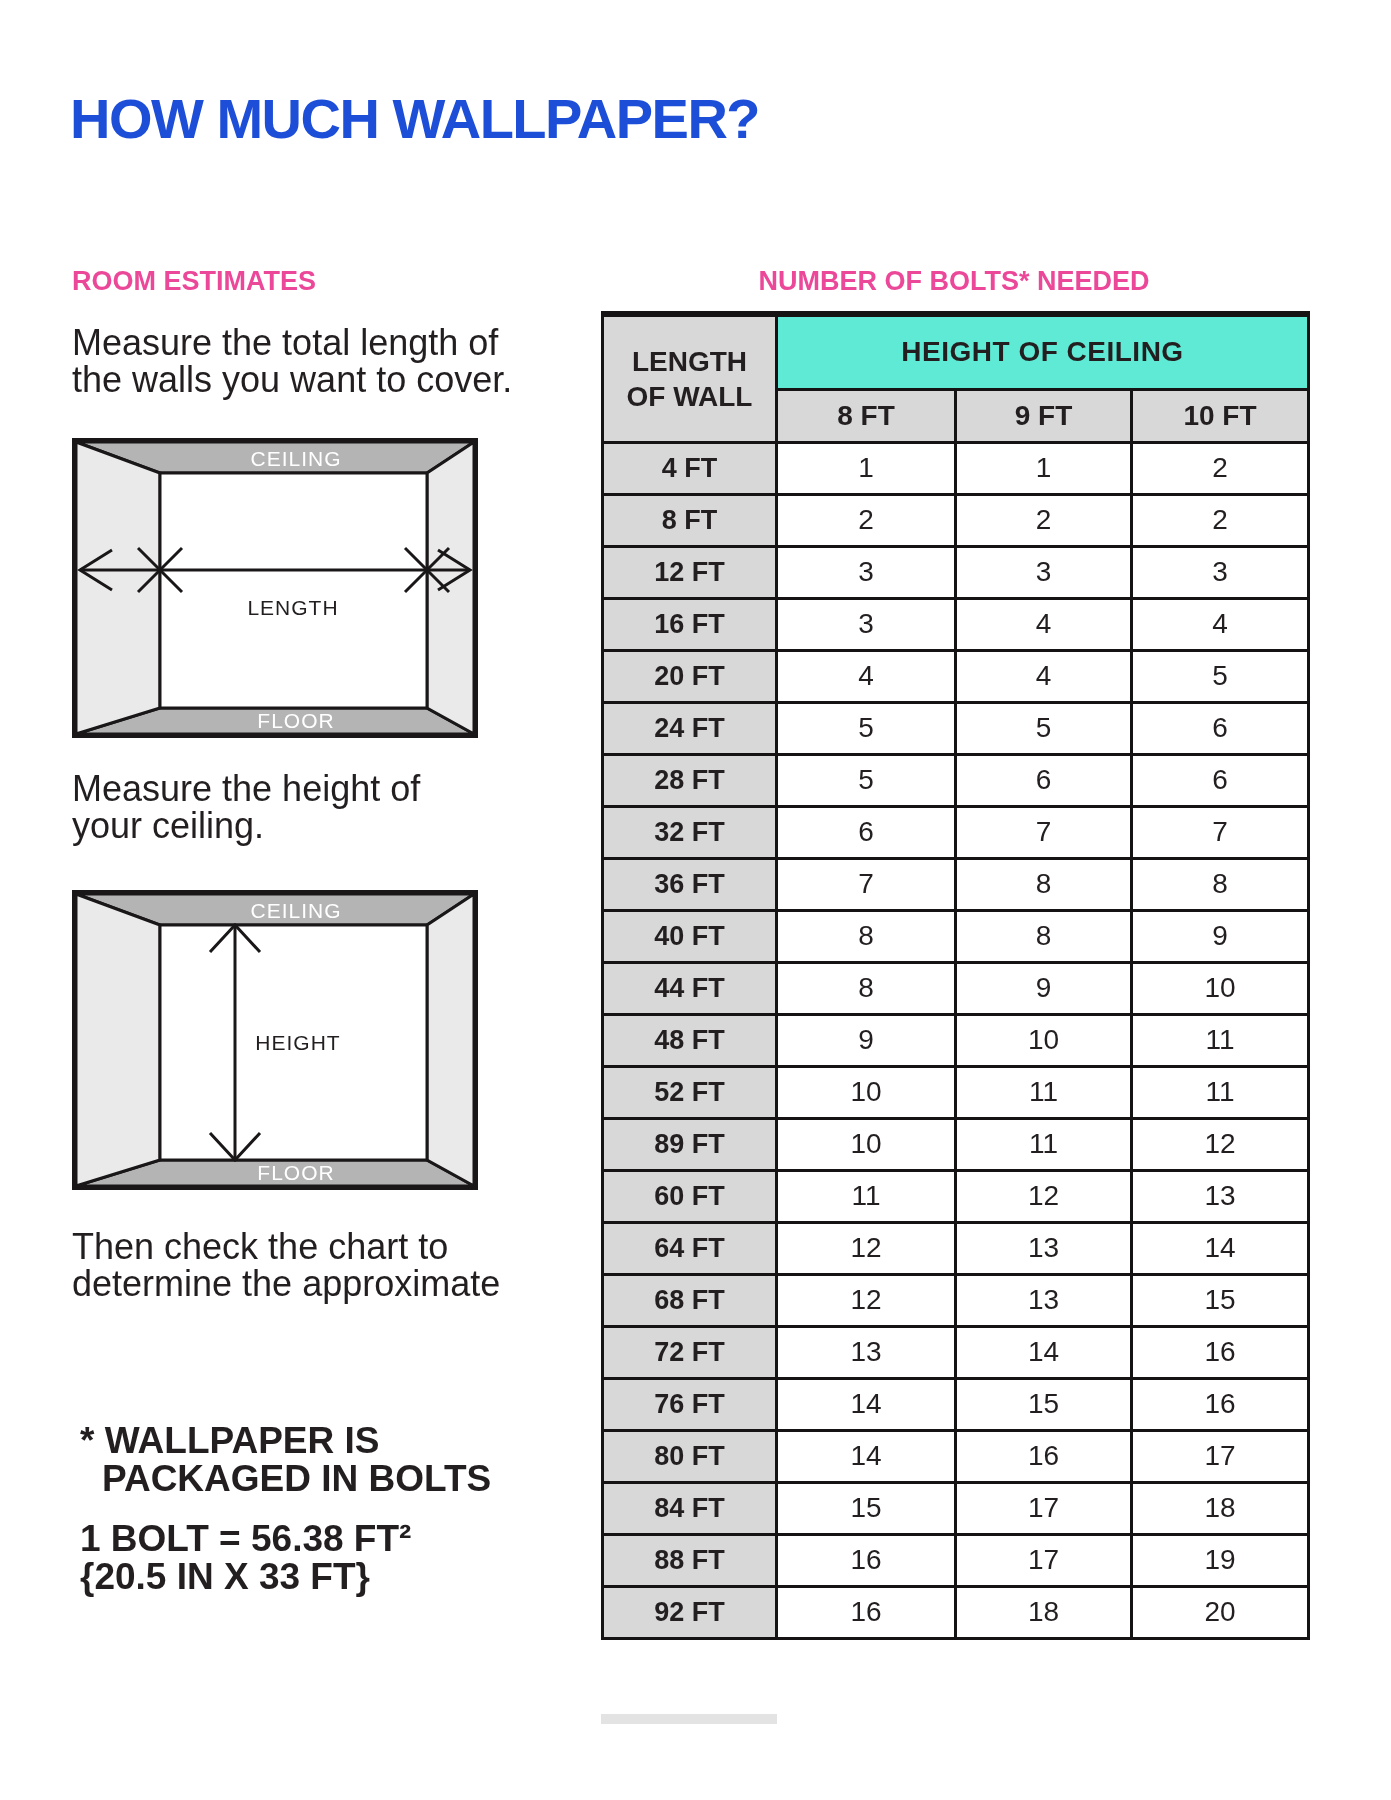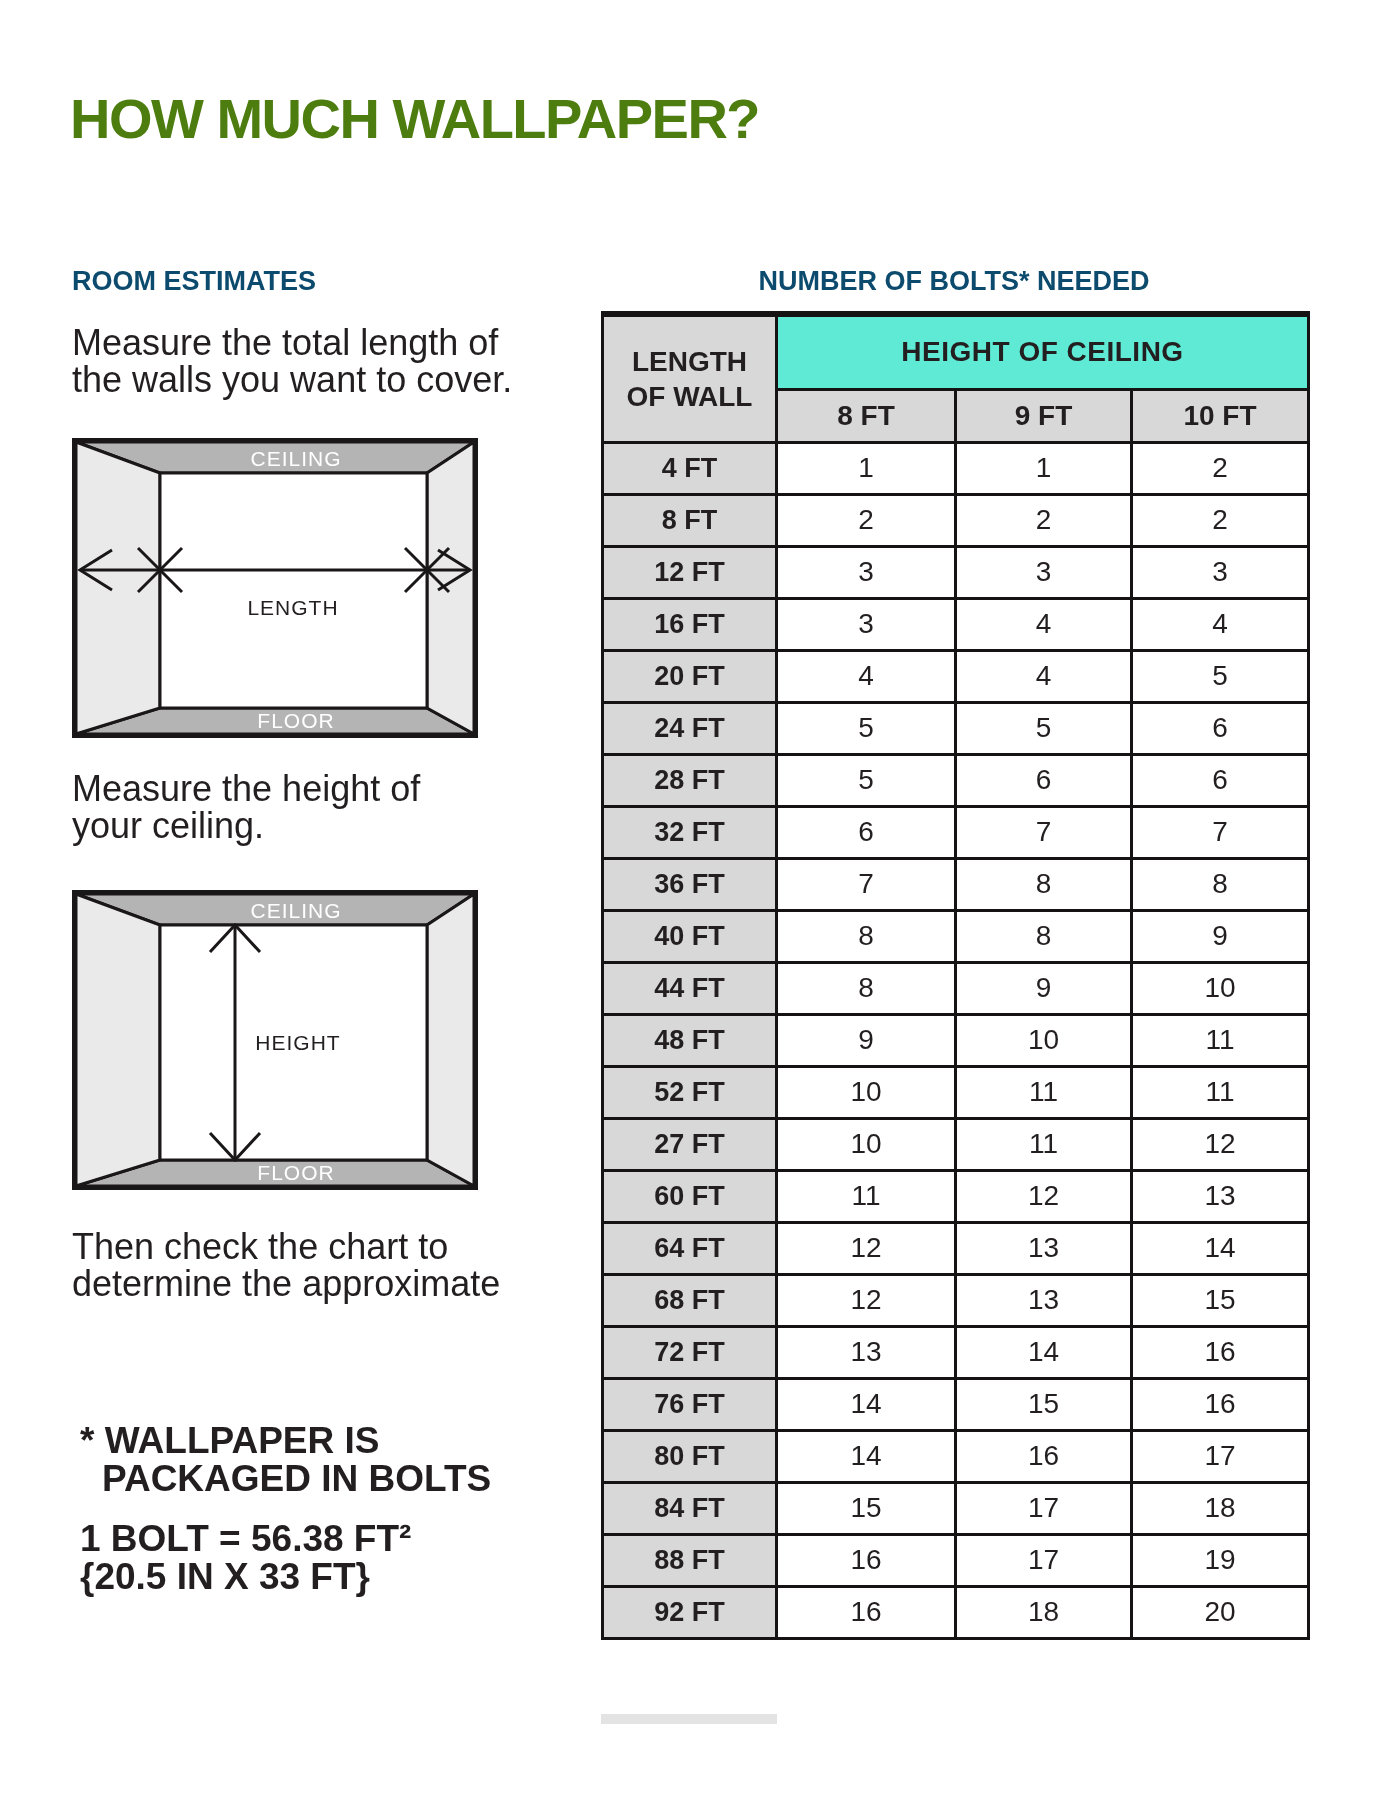--- a/index.html
+++ b/index.html
@@ -12,29 +12,29 @@
     background: #ffffff;
     overflow: hidden;
   }
   .page-title {
     position: absolute;
     left: 70px;
     top: 86px;
     font-size: 56px;
     font-weight: bold;
     letter-spacing: -1.5px;
-    color: #4d7c0f;
+    color: #1d4ed8;
     white-space: nowrap;
   }
   .section-head {
     position: absolute;
     top: 266px;
     font-size: 27px;
     font-weight: bold;
-    color: #0c4a6e;
+    color: #ec4899;
     white-space: nowrap;
   }
   .room-estimates-head { left: 72px; }
   .table-head { left: 601px; width: 706px; text-align: center; }
   .para {
     position: absolute;
     left: 72px;
     font-size: 36px;
     line-height: 37px;
     color: #231f20;
@@ -285,21 +285,21 @@
             <td class="bolt-val">10</td>
             <td class="bolt-val">11</td>
           </tr>
           <tr>
             <td class="row-label">52 FT</td>
             <td class="bolt-val">10</td>
             <td class="bolt-val">11</td>
             <td class="bolt-val">11</td>
           </tr>
           <tr>
-            <td class="row-label">27 FT</td>
+            <td class="row-label">89 FT</td>
             <td class="bolt-val">10</td>
             <td class="bolt-val">11</td>
             <td class="bolt-val">12</td>
           </tr>
           <tr>
             <td class="row-label">60 FT</td>
             <td class="bolt-val">11</td>
             <td class="bolt-val">12</td>
             <td class="bolt-val">13</td>
           </tr>

